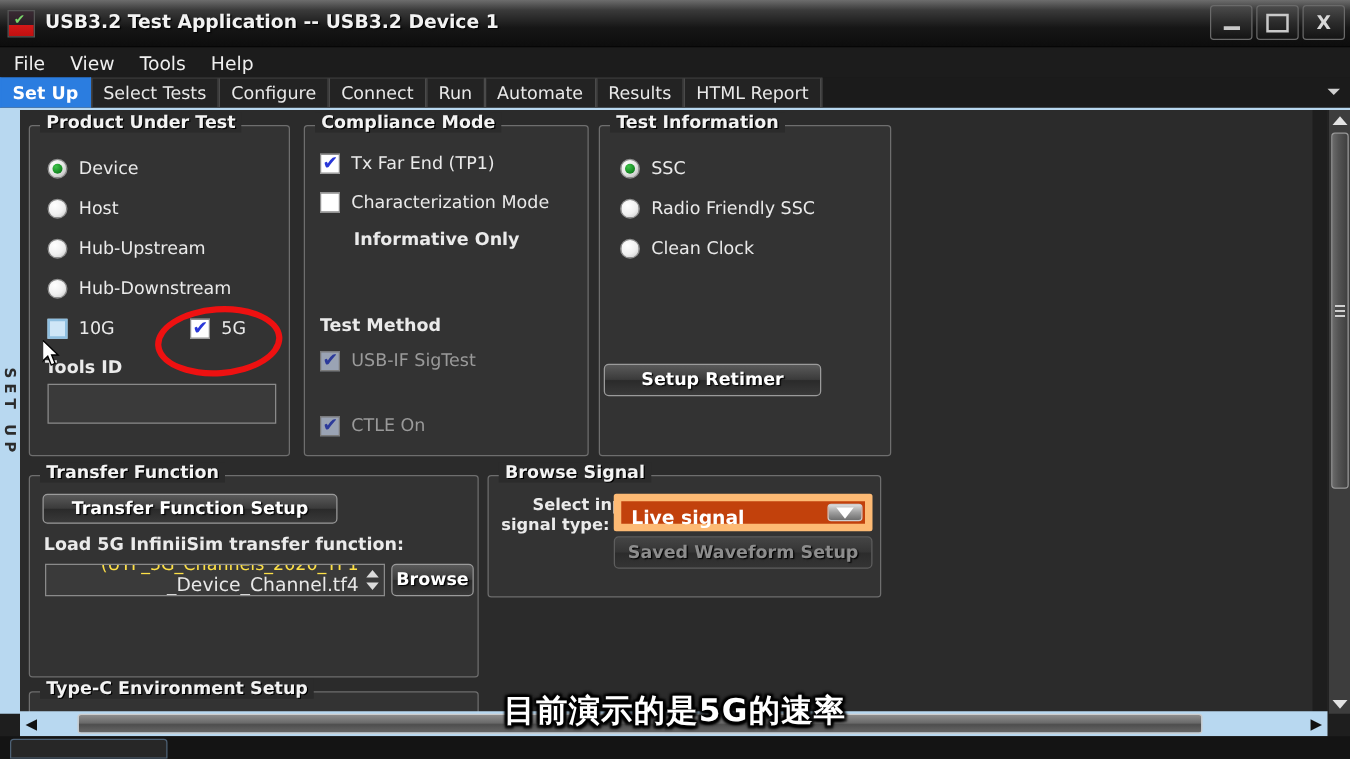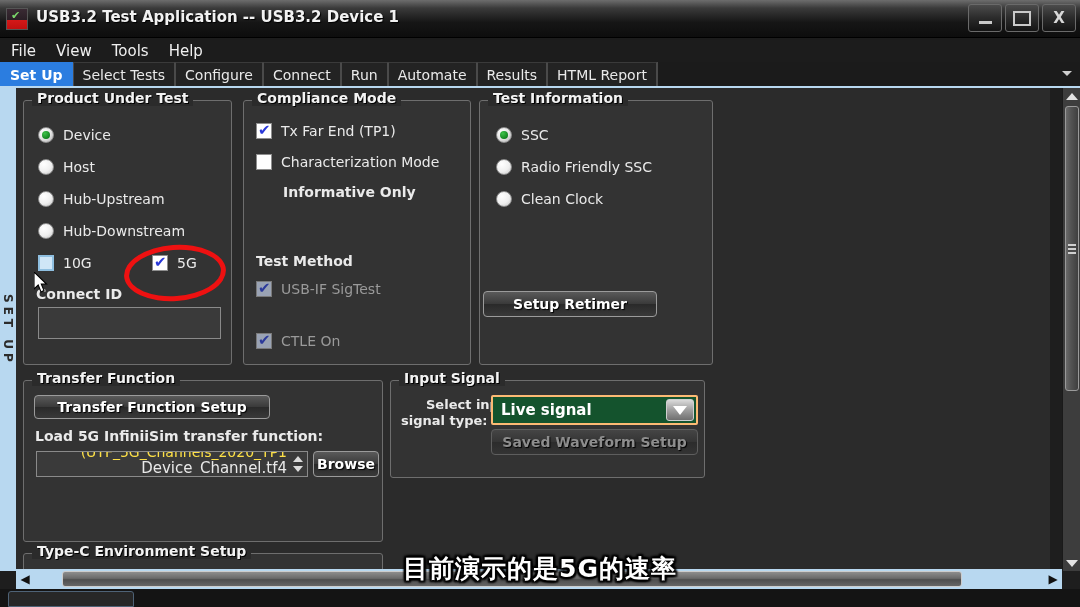--- a/index.html
+++ b/index.html
@@ -207,21 +207,21 @@
     position: absolute; right: 2px; top: 2px; bottom: 2px; width: 14px;
     display: flex; flex-direction: column; justify-content: space-around; align-items: center;
   }
   .spin .up, .spin .dn { width: 0; height: 0; border-left: 5px solid transparent; border-right: 5px solid transparent; }
   .spin .up { border-bottom: 6px solid #dcdcdc; }
   .spin .dn { border-top: 6px solid #dcdcdc; }
 
   
   .dropdown {
     position: absolute;
-    background: #14532d; border: 2px solid #fdba74; border-radius: 2px;
+    background: #c2410c; border: 6px solid #fdba74; border-radius: 2px;
   }
   .dropdown .val {
     position: absolute; left: 8px; top: 4px;
     font-size: 15px; font-weight: bold; color: #ffffff;
   }
   .dropdown .arrowbox {
     position: absolute; right: 2px; top: 2px; bottom: 2px; width: 28px;
     background: linear-gradient(180deg,#dadada 0%,#9e9e9e 50%,#6f6f6f 100%);
     border: 1px solid #cfcfcf; border-radius: 3px;
     display: flex; align-items: center; justify-content: center;
@@ -372,21 +372,21 @@
 
       <div class="row" style="left:14px; top:154px;">
         <span class="cb hover"></span>
         <span class="lbl">10G</span>
       </div>
       <div class="row" style="left:128px; top:154px;">
         <span class="cb checked"></span>
         <span class="lbl">5G</span>
       </div>
 
-      <div class="lbl bold" style="position:absolute; left:12px; top:185px;">Connect ID</div>
+      <div class="lbl bold" style="position:absolute; left:12px; top:185px;">Tools ID</div>
       <input class="input" style="left: 14px; top: 206px; width: 183px; height: 32px; padding: 0px 6px;" value="">
     </div>
 
     <div class="group" style="left:227px; top:12px; width:228px; height:265px;">
       <div class="legend">Compliance Mode</div>
 
       <div class="row" style="left:12px; top:22px;">
         <span class="cb checked"></span>
         <span class="lbl">Tx Far End (TP1)</span>
       </div>
@@ -444,21 +444,21 @@
       </div>
 
       <div class="btn" style="left:289px; top:70px; width:66px; height:26px;">Browse</div>
     </div>
 
     <div class="group" style="left:7px; top:465px; width:360px; height:60px;">
       <div class="legend">Type-C Environment Setup</div>
     </div>
 
     <div class="group" style="left:374px; top:292px; width:315px; height:98px;">
-      <div class="legend">Input Signal</div>
+      <div class="legend">Browse Signal</div>
 
       <div class="lbl bold" style="position:absolute; left:10px; top:16px; font-size:13px;margin-left:25px;">Select input</div>
       <div class="lbl bold" style="position:absolute; left:10px; top:32px; font-size:13px;">signal type:</div>
 
       <div class="dropdown" style="left:100px; top:14px; width:207px; height:30px;">
         <span class="val">Live signal</span>
         <span class="arrowbox"></span>
       </div>
 
       <div class="btn disabled" style="left:100px; top:48px; width:207px; height:26px;">Saved Waveform Setup</div>

